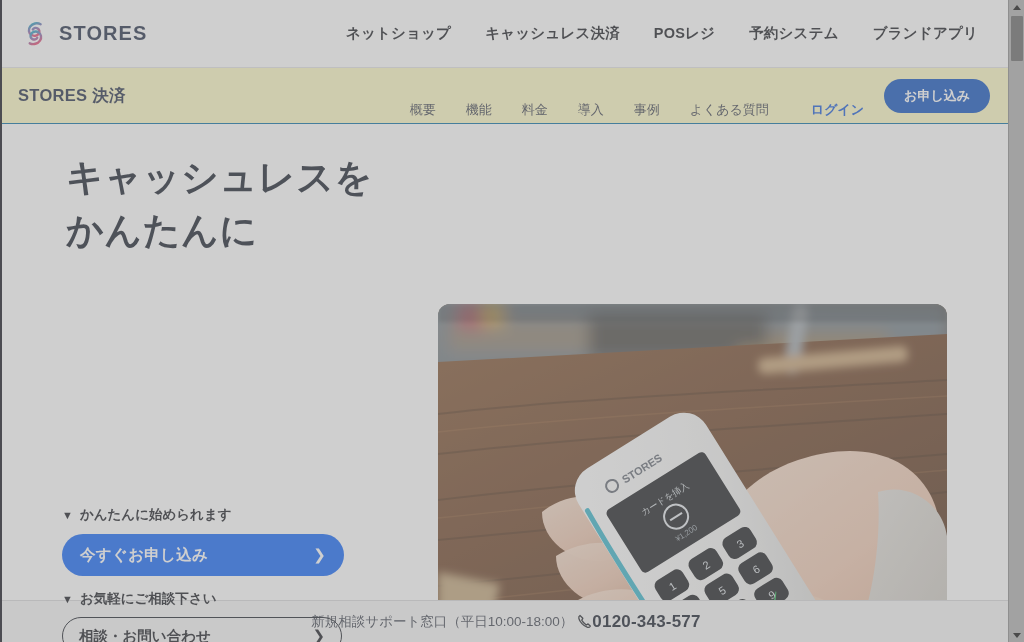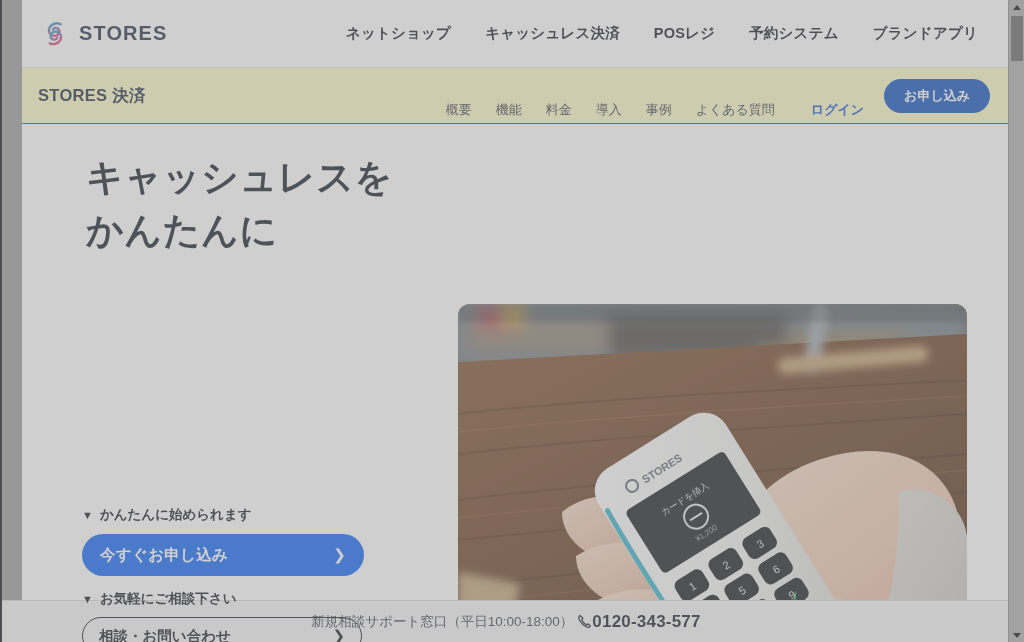--- a/index.html
+++ b/index.html
@@ -18,21 +18,20 @@
 
   
   #page {
     position: absolute;
     left: 0; top: 0;
     width: 1008px;
     height: 642px;
     overflow: hidden;
     background: #9a9a9a;
     border-left: 2px solid #4c4c52;
-    padding-left: 20px;
   }
 
   
   #dim {
     position: absolute;
     inset: 0;
     background: rgba(150,150,150,0.46);
     pointer-events: none;
     z-index: 50;
   }
@@ -87,21 +86,21 @@
     margin-left: 16px;
     font-size: 16.5px;
     font-weight: bold;
     color: #1f2a44;
     letter-spacing: .3px;
     white-space: nowrap;
   }
   #subnav-links {
     display: flex;
     align-items: center;
-    gap: 24px;
+    gap: 30px;
     margin-left: auto;
     margin-top: 28px;
   }
   #subnav-links .item {
     font-size: 13px;
     color: #3a3f4b;
     white-space: nowrap;
   }
   #subnav-links .item.login {
     color: #1558d6;

